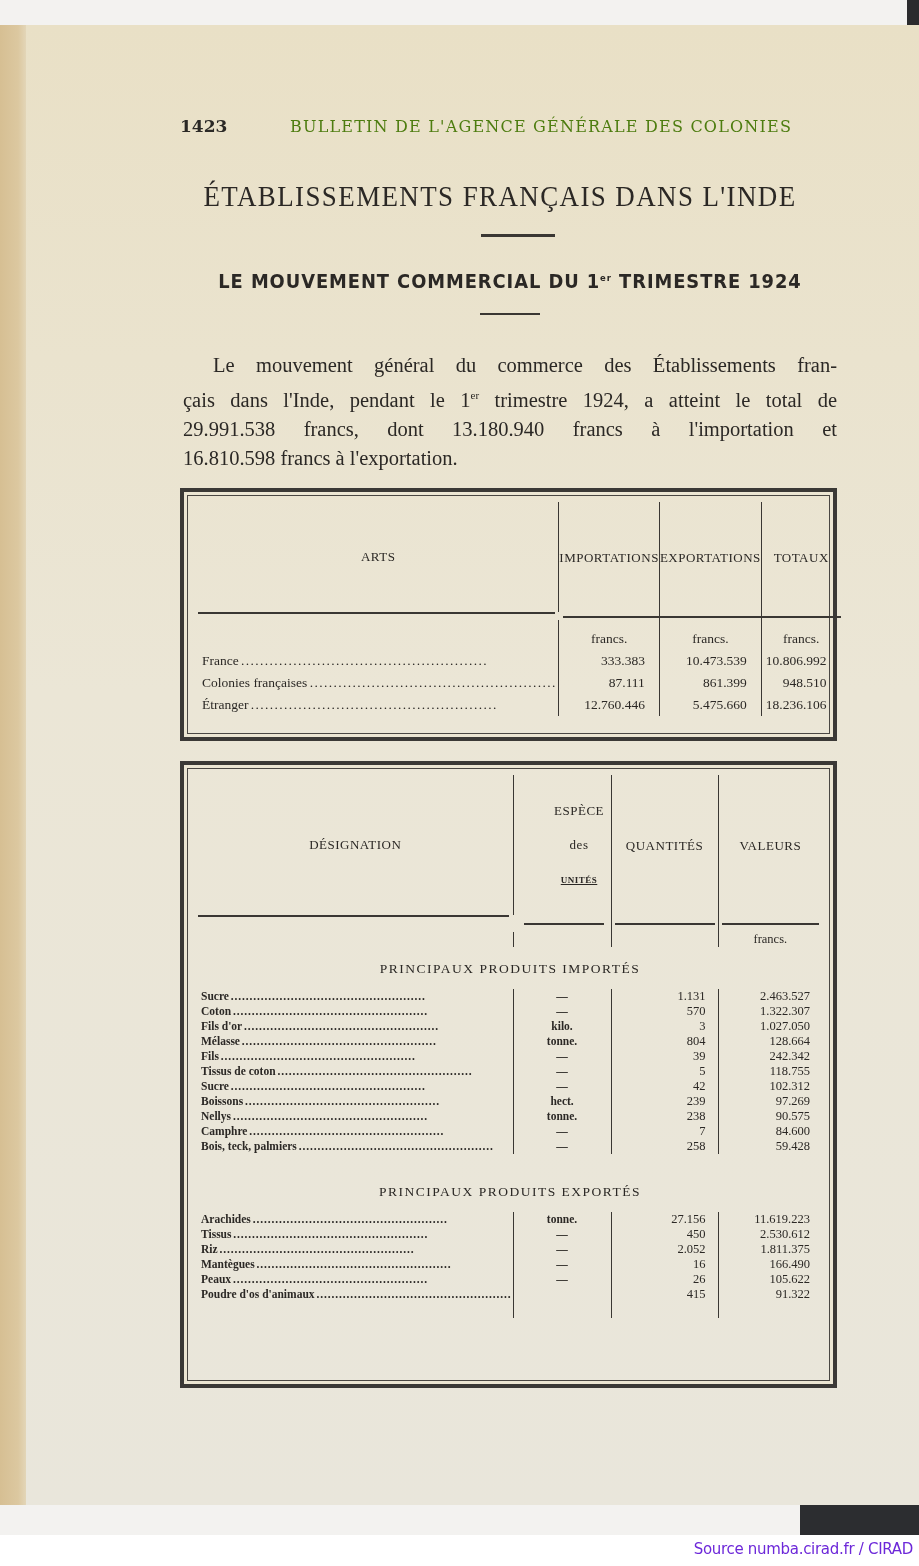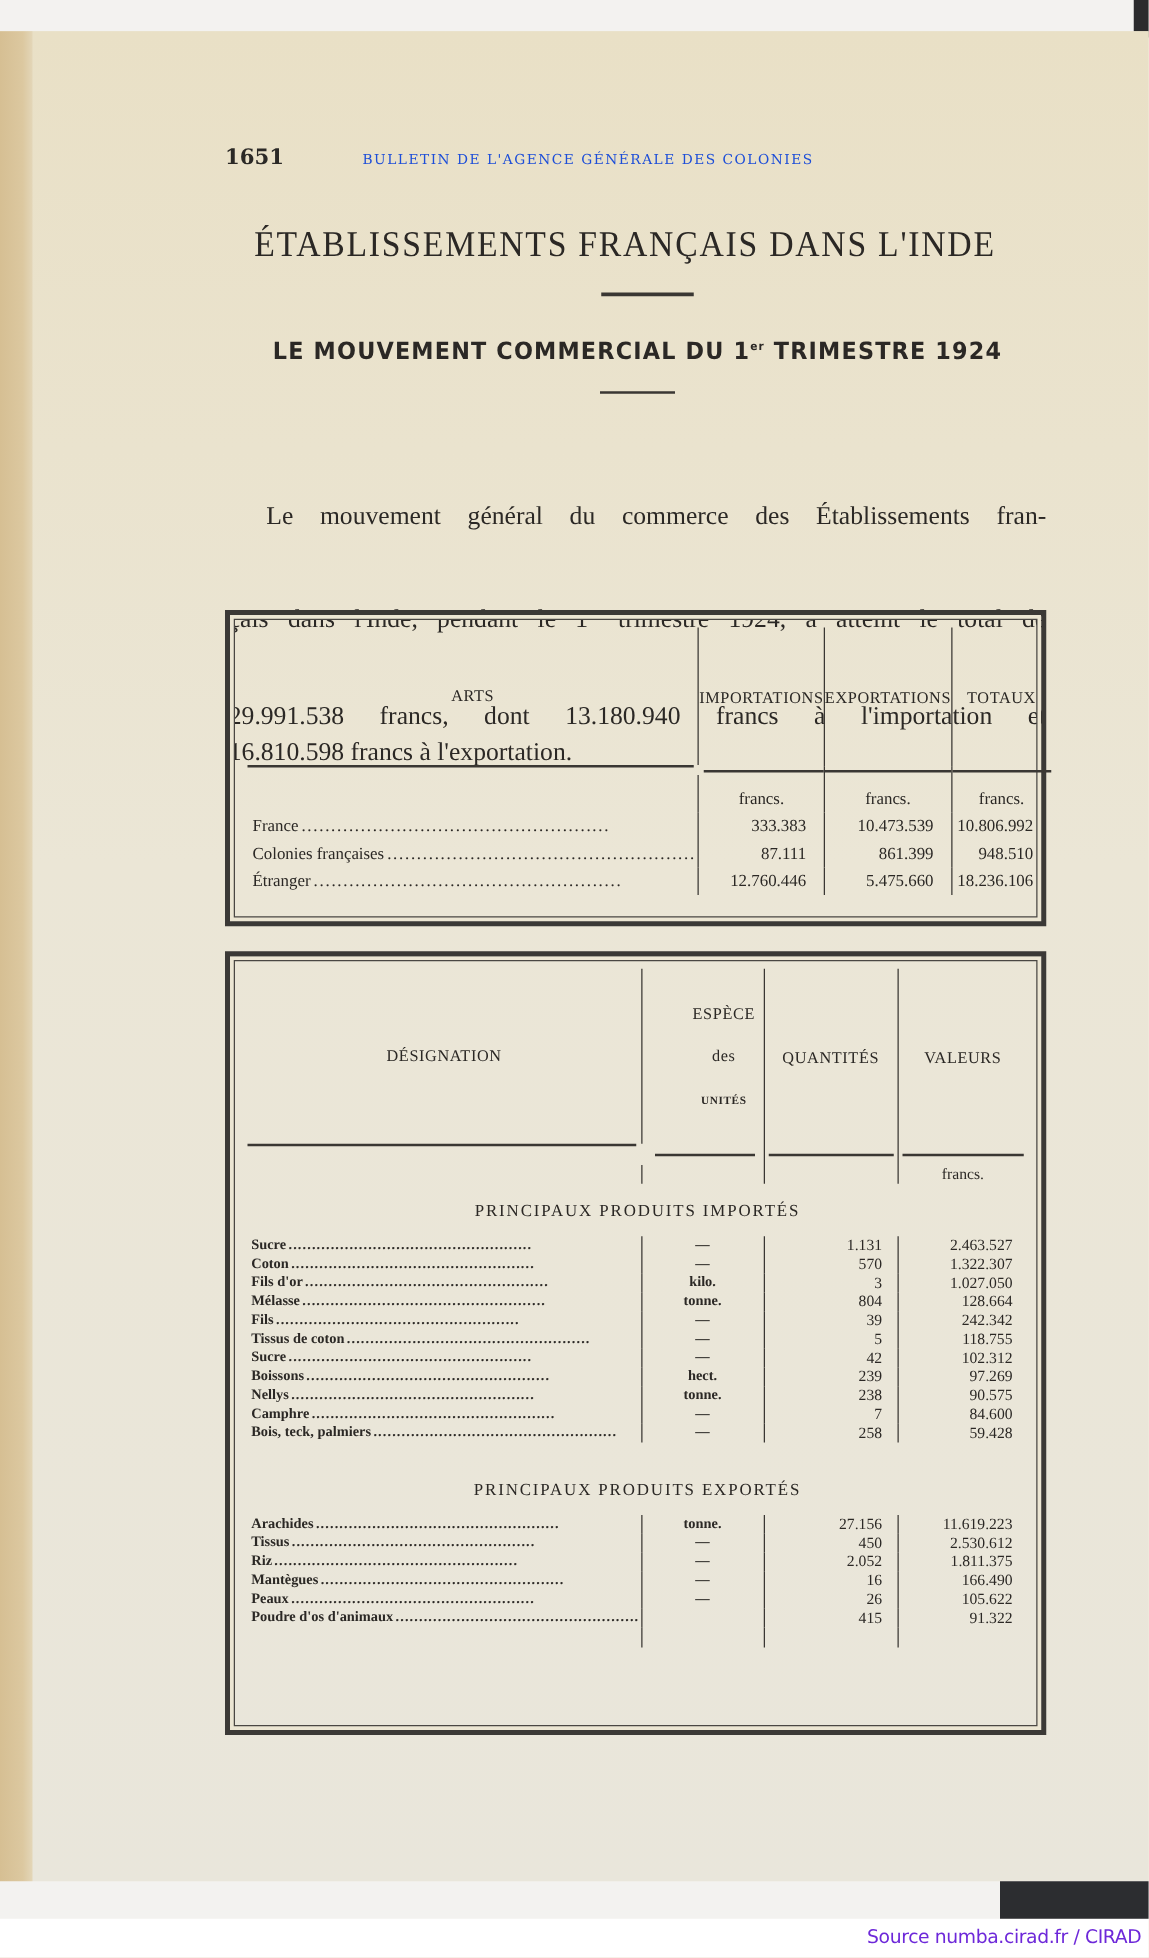--- a/index.html
+++ b/index.html
@@ -25,21 +25,21 @@
   .source-credit {
     position:absolute; right:6px; top:1540px;
     font-family:"DejaVu Sans", sans-serif; font-size:15px; color:#6d28d9;
     letter-spacing:-0.3px;
   }
   .running-head {
     position:absolute; left:180px; top:116px; width:650px;
     display:flex; align-items:baseline;
   }
   .page-number { font-size:17px; font-weight:bold; width:110px; color:#2b2926; }
-  .journal-title { font-size:11px; letter-spacing:1.2px; font-variant:small-caps; color:#1d4ed8;text-align:right; }
+  .journal-title { font-size:16px; letter-spacing:1.2px; font-variant:small-caps; color:#4d7c0f;text-align:right; }
   .main-title {
     position:absolute; left:170px; top:180px; width:660px; text-align:center;
     font-family:"Liberation Serif", serif; font-size:29px; letter-spacing:1.5px;
     transform:scaleX(0.93); color:#2b2825;
   }
   .rule1 { position:absolute; left:481px; top:234px; width:74px; height:3px; background:#3a3733; }
   .subtitle {
     position:absolute; left:180px; top:270px; width:660px; text-align:center;
     font-family:"DejaVu Sans", sans-serif; font-weight:bold; font-size:19px;
     letter-spacing:1px; transform:scaleX(0.94); color:#2b2825;
@@ -47,21 +47,21 @@
   .subtitle sup { font-size:9px; }
   .rule2 { position:absolute; left:480px; top:313px; width:60px; height:2px; background:#3a3733; }
   .intro {
     position:absolute; left:183px; top:351px; width:654px;
     font-family:"Liberation Serif", serif; font-size:20.5px; line-height:29.5px;
     text-align:justify; text-indent:30px; color:#2b2825;
   }
   .intro span { display:block; text-indent:0; }
   .intro .l1 { text-indent:30px; }
   .intro .l4 { text-align:left; }
-  .intro .justify-line { text-align:justify; text-align-last:justify;margin-top:48px; }
+  .intro .justify-line { text-align:justify; text-align-last:justify; }
   sup.er { font-size:11px; }
 
   .frame {
     position:absolute; border:4px solid #3b3936; box-shadow: inset 0 0 0 3px #ece6d3, inset 0 0 0 4px #4a4743;
     background:transparent;
   }
   .frame1 { left:180px; top:488px; width:649px; height:245px; }
   .frame2 { left:180px; top:761px; width:649px; height:619px; }
 
   table.t {
@@ -89,35 +89,35 @@
   .t2 .col-des { width:300px; }
   .t2 .col-unit { width:72px;padding-left:34px; }
   .t2 .col-qty { width:126px; }
   .t2 .col-val { width:126px; }
   .t2 td { font-size:12.5px; height:15px; line-height:15px; padding:0 3px; }
   .t2 .num { padding-right:12px; }
   .t2 .unit { text-align:center; font-weight:bold; font-size:11.5px; }
   .section-title td { text-align:center; font-size:13.5px; letter-spacing:1.5px; height:42px; vertical-align:middle; }
   .spacer td { height:16px; }
   .espece { line-height:34px; }
-  .espece small { font-size:9px; font-weight:bold; }
+  .espece small { font-size:9px; font-weight:bold;text-decoration:underline; }
   .t2 .label-dots { font-weight:bold; font-size:11.5px; }
 </style>
 </head>
 <body>
 
 <div class="backdrop-top"></div>
 <div class="backdrop-right"></div>
 <div class="page"></div>
 <div class="page-edge"></div>
 <div class="backdrop-bottom"></div>
 <div class="backdrop-bottom-right"></div>
 
 <div class="running-head">
-  <span class="page-number">1651</span>
+  <span class="page-number">1423</span>
   <span class="journal-title">BULLETIN DE L'AGENCE GÉNÉRALE DES COLONIES</span>
 </div>
 
 <div class="main-title">ÉTABLISSEMENTS FRANÇAIS DANS L'INDE</div>
 <div class="rule1"></div>
 
 <div class="subtitle"><span>LE MOUVEMENT COMMERCIAL DU 1</span><sup>er</sup><span> TRIMESTRE 1924</span></div>
 <div class="rule2"></div>
 
 <div class="intro">

